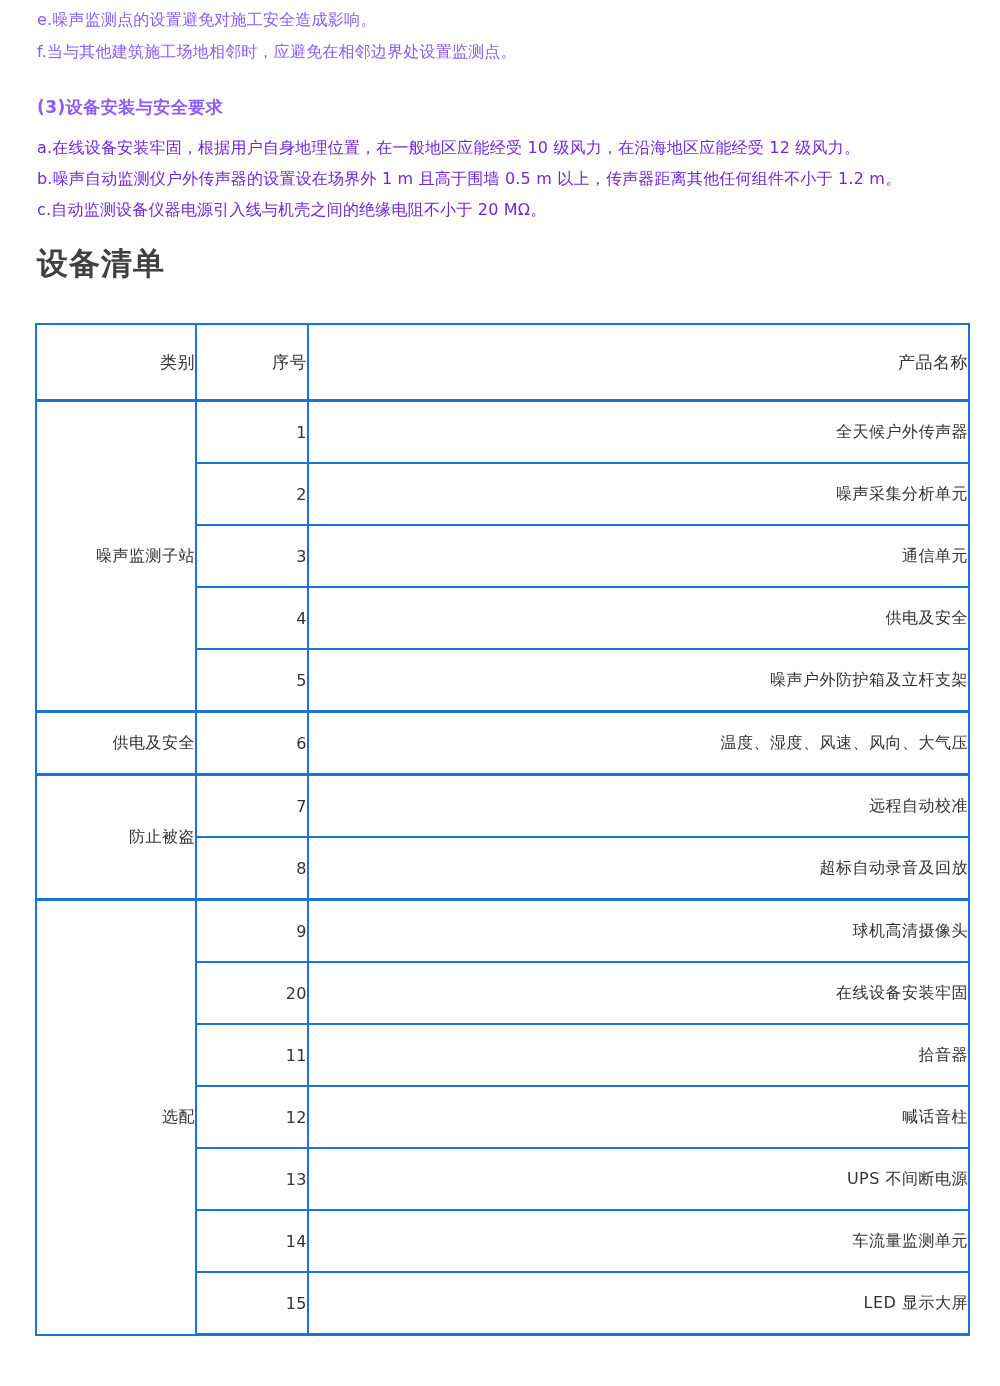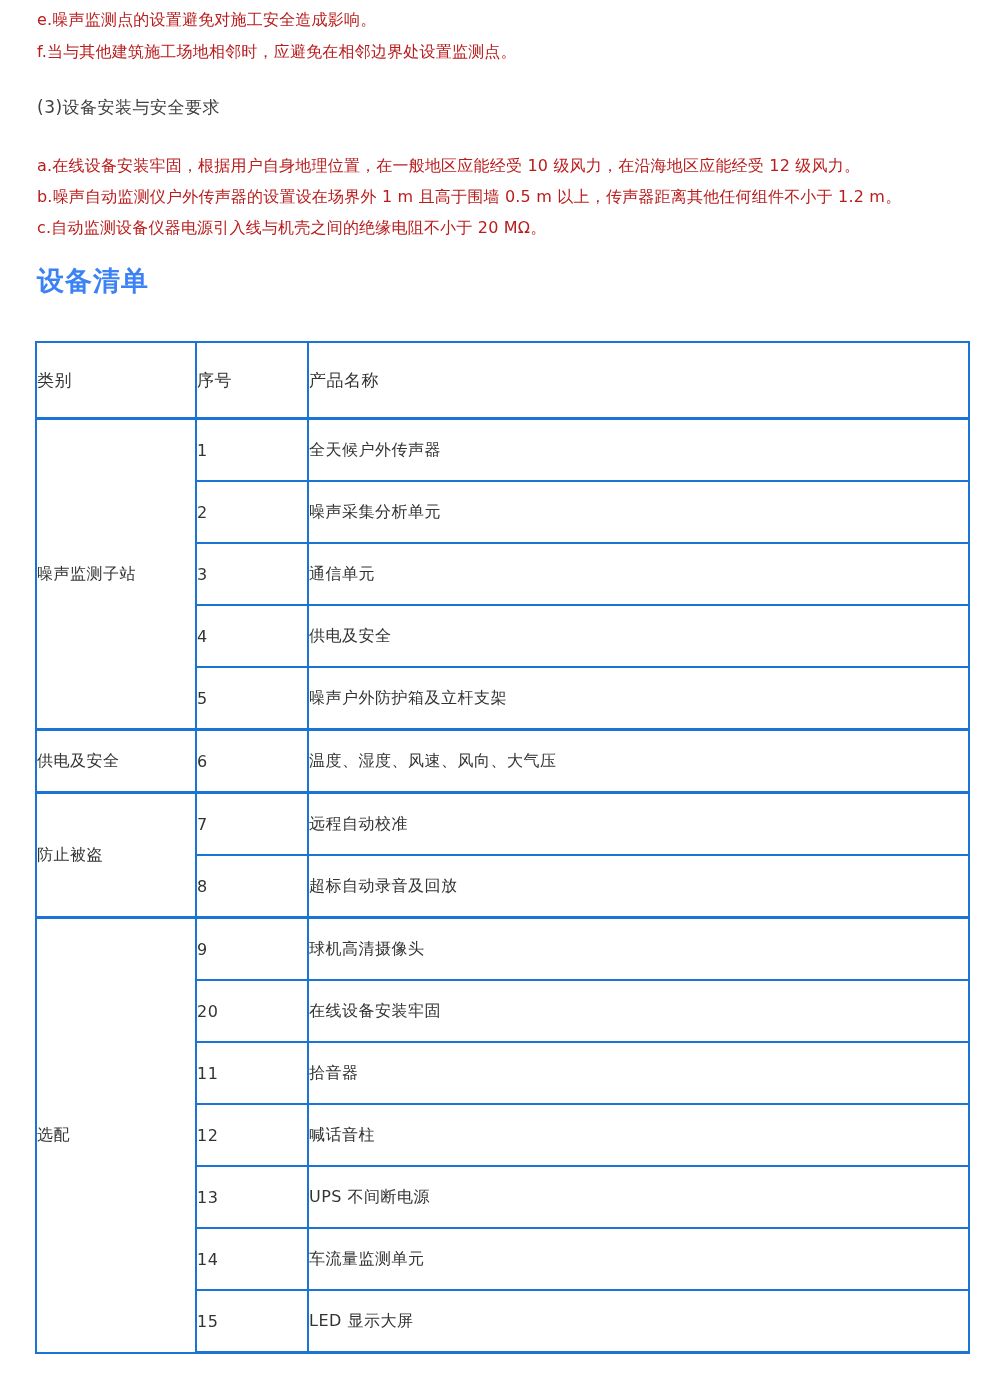--- a/index.html
+++ b/index.html
@@ -6,48 +6,48 @@
   body {
     width:1000px; height:1386px; background:#ffffff;
     font-family:"DejaVu Sans","Liberation Sans",sans-serif;
     color:#444444;
     overflow:hidden;
   }
   .content { padding:10px 32px 0 37px; }
 
   p.note {
     font-size:16px; line-height:19px; margin:0 0 13px;
-    color:#b91c1c; letter-spacing:0.2px;
+    color:#8b5cf6; letter-spacing:0.2px;
   }
   .section-heading {
-    color:#404040; font-weight:normal; font-size:17px;
-    margin:35px 0 37px; letter-spacing:0.5px;
+    color:#8b5cf6; font-weight:bold; font-size:17px;
+    margin:35px 0 19px; letter-spacing:0.5px;
   }
   p.req {
     font-size:16px; line-height:19px; margin:0 0 12px;
-    color:#b91c1c; letter-spacing:0.2px;
+    color:#6d28d9; letter-spacing:0.2px;
   }
   h1.list-title {
-    color:#3b82f6; font-size:27px; line-height:32px;
+    color:#404040; font-size:31px; line-height:32px;
     font-weight:bold; margin:28px 0 0; letter-spacing:1px;
   }
 
   table.equip {
     border-collapse:collapse;
     width:933px;
     margin-top:44px;
     margin-left:-2px;
     table-layout:fixed;
   }
   .equip col.c-cat  { width:160px; }
   .equip col.c-no   { width:112px; }
   .equip col.c-name { width:661px; }
   .equip th, .equip td {
     border:2px solid #1a74d4;
-    text-align:left; vertical-align:middle;
+    text-align:right; vertical-align:middle;
     color:#333333; font-weight:normal;
     padding:0; letter-spacing:0.5px;
   }
   .equip thead th { height:74px; font-size:17px; border-bottom-width:3px; }
   .equip tbody td { height:60px; font-size:16px; }
   .equip tr.group-start td { border-top-width:3px; }
   .equip tbody tr:last-child td { border-bottom-width:3px;border-radius:30px; }
 </style>
 </head>
 <body>

